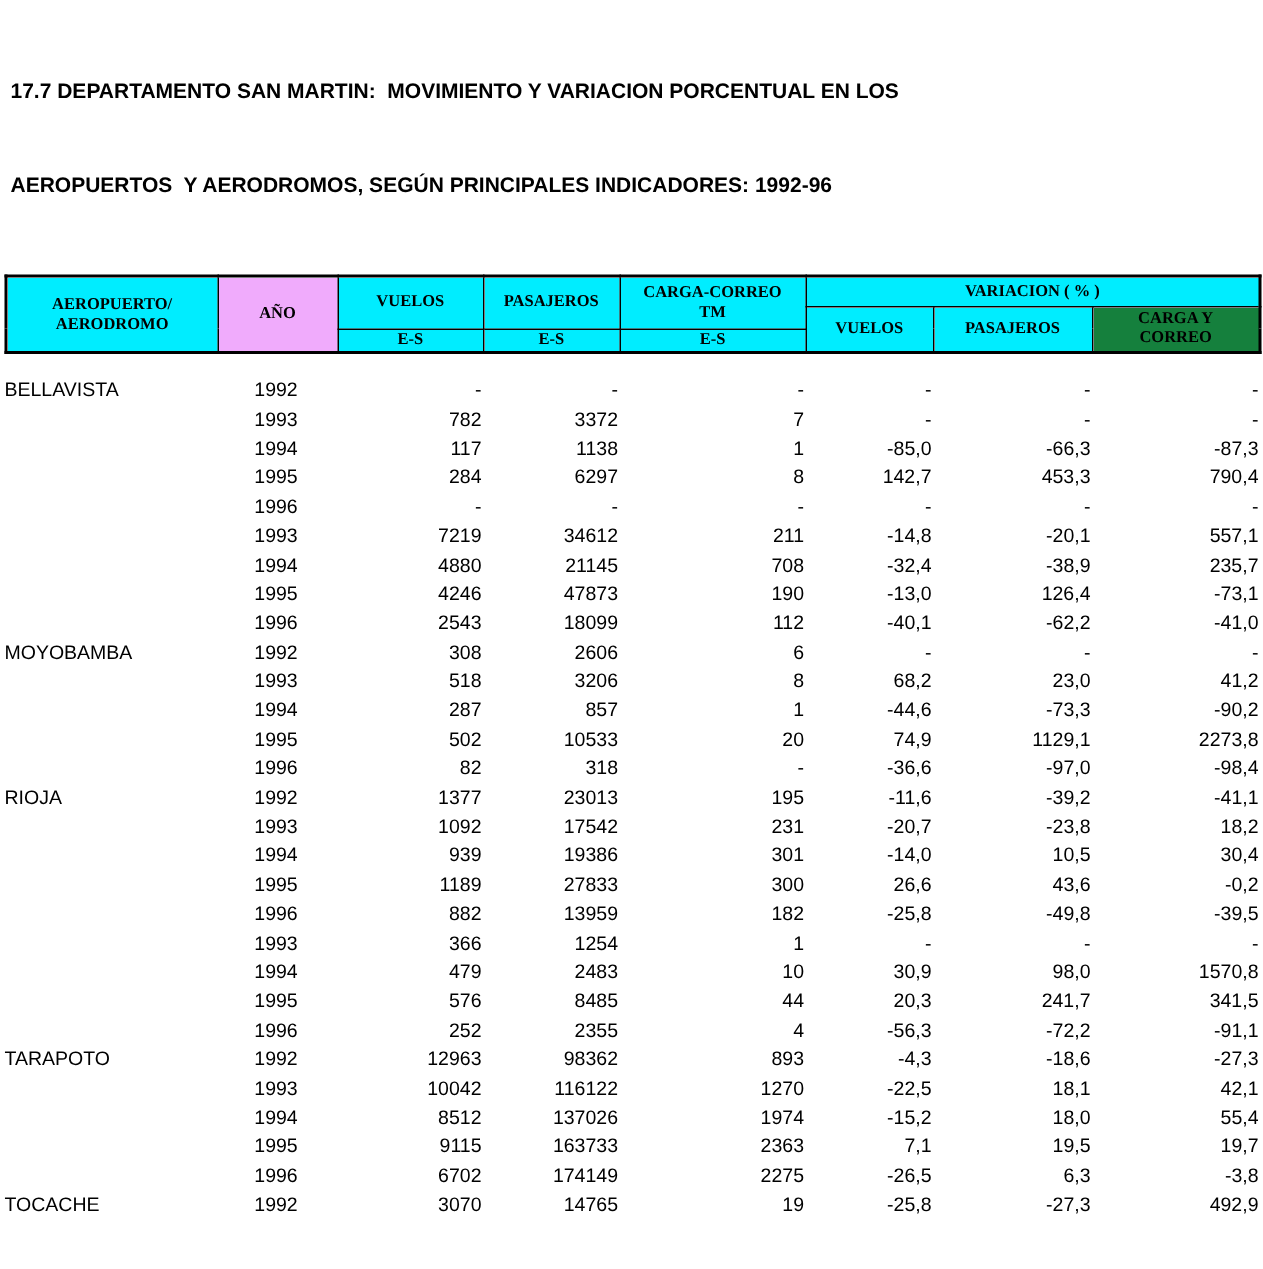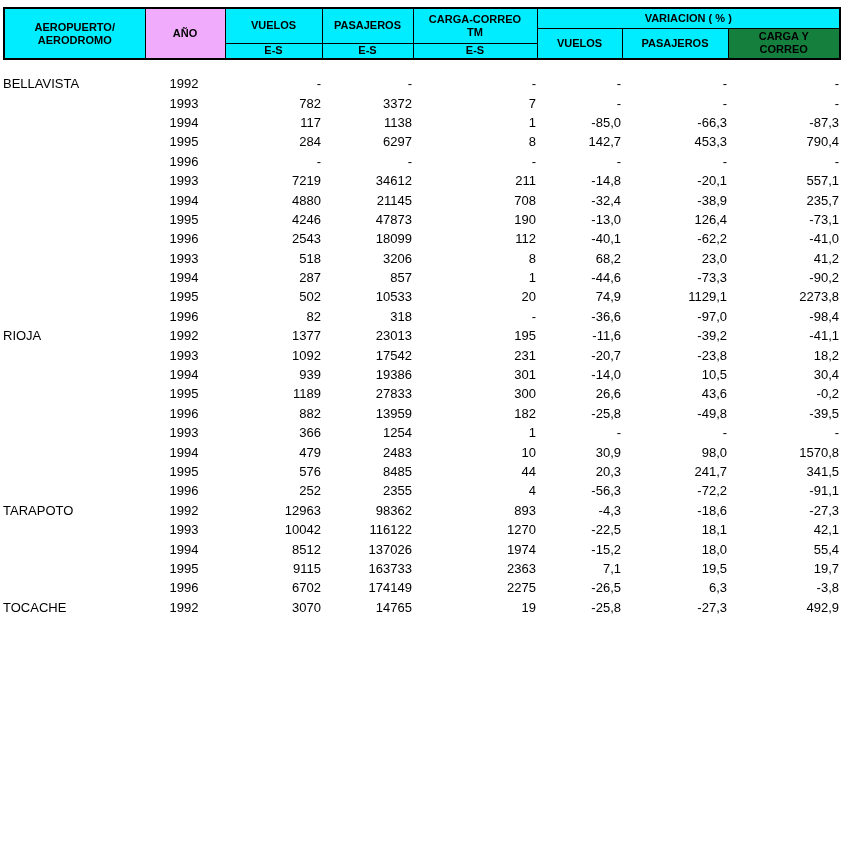--- a/index.html
+++ b/index.html
@@ -3,41 +3,45 @@
 <meta charset="utf-8">
 <style>
   html,body{margin:0;padding:0;background:#ffffff;}
   body{
     width:842px;height:846px;overflow:hidden;
     font-family:"Liberation Sans",sans-serif;color:#000;
     -webkit-font-smoothing:none;
   }
   .title{margin:8px 0 0 7px;font-size:14px;font-weight:bold;line-height:21px;white-space:pre;}
   table{border-collapse:collapse;table-layout:fixed;}
-  .head-table{width:836px;margin:7px 0 0 3px;border:2px solid #000;}
+  .head-table{width:836px;margin:7px 0 0 3px;border:2px solid #000;font-family:Liberation Serif, serif;}
   .head-table th{
     background:#00EDFF;border:1px solid #000;
     font-size:11px;font-weight:bold;text-align:center;vertical-align:middle;
     padding:0;line-height:13px;overflow:hidden;
   }
   .hr-a{height:20px;}
   .hr-b{height:15px;}
   .hr-c{height:16px;}
   .body-table{width:836px;margin:14px 0 0 3px;}
   .body-table tr{height:19.4px;}
   .body-table td{font-size:13px;padding:0;vertical-align:middle;white-space:nowrap;overflow:hidden;}
   .c-airport{font-weight:normal;padding-left:3px;}
   .c-year{text-align:center;}
   .c-num{text-align:right;padding-right:4px;}
 </style>
 </head>
 <body>
 
 <div class="page">
 
+  <div class="title">
+    <div>17.7 DEPARTAMENTO SAN MARTIN:  MOVIMIENTO Y VARIACION PORCENTUAL EN LOS</div>
+    <div>AEROPUERTOS  Y AERODROMOS, SEGÚN PRINCIPALES INDICADORES: 1992-96</div>
+  </div>
 
   <table class="head-table">
     <colgroup>
       <col style="width:141px">
         <col style="width:80px">
         <col style="width:97px">
         <col style="width:91px">
       <col style="width:124px">
         <col style="width:85px">
         <col style="width:106px">
@@ -170,20 +174,30 @@
     <td class="c-airport"></td>
     <td class="c-year">1996</td>
     <td class="c-num">2543</td>
     <td class="c-num">18099</td>
     <td class="c-num">112</td>
     <td class="c-num">-40,1</td>
     <td class="c-num">-62,2</td>
     <td class="c-num">-41,0</td>
   </tr>
         <tr>
+    <td class="c-airport">MOYOBAMBA</td>
+    <td class="c-year">1992</td>
+    <td class="c-num">308</td>
+    <td class="c-num">2606</td>
+    <td class="c-num">6</td>
+    <td class="c-num">-</td>
+    <td class="c-num">-</td>
+    <td class="c-num">-</td>
+  </tr>
+        <tr>
     <td class="c-airport"></td>
     <td class="c-year">1993</td>
     <td class="c-num">518</td>
     <td class="c-num">3206</td>
     <td class="c-num">8</td>
     <td class="c-num">68,2</td>
     <td class="c-num">23,0</td>
     <td class="c-num">41,2</td>
   </tr>
         <tr>

